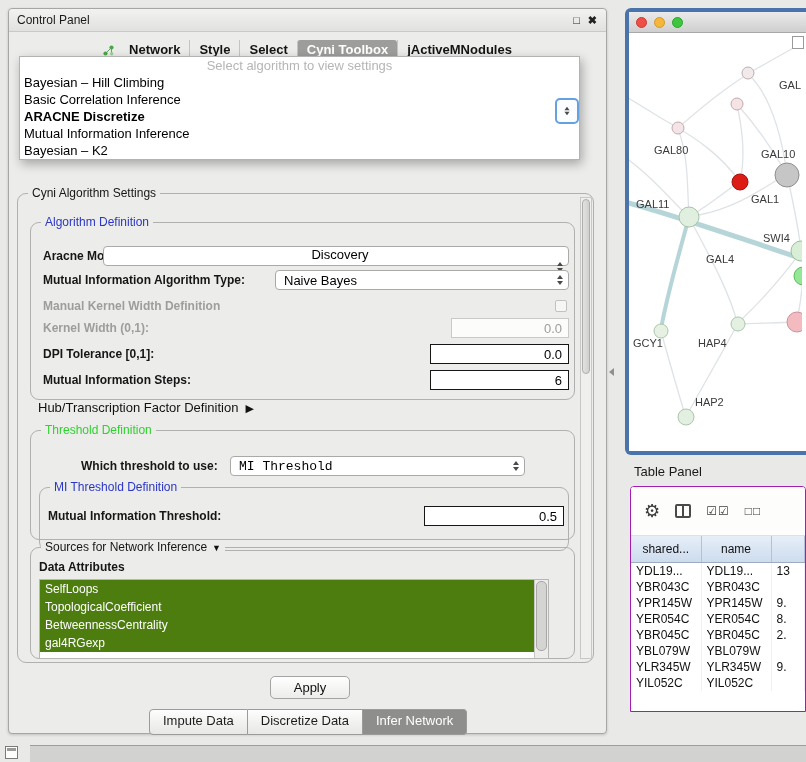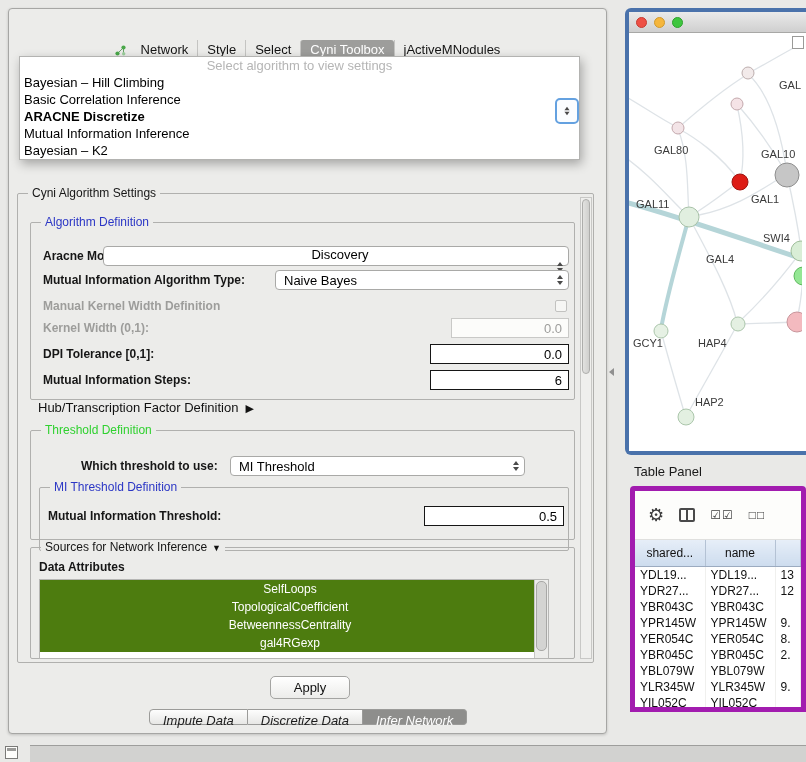--- a/index.html
+++ b/index.html
@@ -10,38 +10,38 @@
     border:1px solid #a6a6a4;border-radius:4px;box-shadow:0 1px 3px rgba(0,0,0,.18);box-sizing:border-box;}
   .cp-titlebar{position:absolute;left:0;top:0;right:0;height:22px;border-bottom:1px solid #c9c9c7;
     background:linear-gradient(#f2f2f0,#e1e1df);border-radius:4px 4px 0 0;}
   .cp-title{position:absolute;left:8px;top:0;line-height:22px;font-size:12px;color:#1a1a1a;}
   .float-icon,.close-icon{position:absolute;top:3px;font-size:11px;color:#222;line-height:16px;cursor:default;}
   .float-icon{right:26px;} .close-icon{right:9px;font-weight:bold;}
   .float-icon::before{content:"□";} .close-icon::before{content:"✖";}
 
   
   .cp-tabs{position:absolute;top:29px;left:0;right:0;height:24px;display:flex;justify-content:center;align-items:center;font-size:13px;color:#141414;}
-  .cp-tab{display:flex;align-items:center;gap:15px;padding:2px 9px;line-height:16px;border-left:1px solid #c4c4c2;cursor:default;}
+  .cp-tab{display:flex;align-items:center;gap:15px;padding:2px 9px;line-height:16px;border-left:1px solid #c4c4c2;cursor:default;font-weight:bold;}
   .cp-tab:first-child{border-left:none;}
   .cp-tab.selected{background:#9d9d9b;color:#fff;border-radius:3px;}
   .net-tab-icon{display:inline-flex;}
 
   
   .dd-popup{position:absolute;left:10px;top:47px;width:559px;background:#fff;border:1px solid #b3b3b1;
     box-shadow:2px 4px 10px rgba(0,0,0,.3);z-index:20;}
   .dd-head{height:17px;line-height:17px;text-align:center;color:#b5b5b5;font-size:13px;}
   .dd-item{height:17px;line-height:17px;padding-left:4px;font-size:13px;color:#000;cursor:default;}
   .dd-item.selected{font-weight:bold;}
 
   
   .combo-frag{position:absolute;left:546px;top:89px;width:24px;height:26px;border:2px solid #64a1e0;border-radius:5px;
     background:#fbfdff;z-index:25;display:flex;align-items:center;justify-content:center;box-sizing:border-box;}
 
   
-  .group{position:absolute;border:1px solid #b0b0ae;border-radius:2px;box-sizing:border-box;text-align:center;}
+  .group{position:absolute;border:1px solid #b0b0ae;border-radius:9px;box-sizing:border-box;}
   .legend{position:absolute;top:-8px;left:10px;background:#ececea;padding:0 4px;font-size:12px;color:#161616;white-space:nowrap;display:flex;align-items:center;gap:5px;}
   .legend.blue{color:#2b36c5;} .legend.green{color:#2fd12f;}
   .settings-group{left:8px;top:184px;width:577px;height:470px;}
   .algo-group{left:12px;top:28px;width:545px;height:178px;}
   .threshold-group{left:12px;top:236px;width:545px;height:110px;}
   .mi-group{left:8px;top:56px;width:530px;height:64px;}
   .sources-group{left:12px;top:353px;width:545px;height:112px;}
 
   .flabel{position:absolute;font-size:12px;font-weight:bold;color:#161616;line-height:20px;white-space:nowrap;}
   .flabel.disabled{color:#9d9d9b;}
@@ -67,21 +67,21 @@
   .attr-sb{position:absolute;top:0;right:0;bottom:0;width:13px;background:#ececea;border-left:1px solid #c6c6c4;}
   .attr-sb-thumb{margin:1px;height:70px;background:#d4d4d2;border:1px solid #a8a8a6;border-radius:5px;box-sizing:border-box;}
 
   
   .settings-sb{position:absolute;right:1px;top:3px;bottom:3px;width:12px;background:#efefed;border:1px solid #c8c8c6;box-sizing:border-box;}
   .settings-sb-thumb{margin:1px;height:175px;background:linear-gradient(90deg,#e2e2e0,#cfcfcd);border:1px solid #adadab;border-radius:5px;box-sizing:border-box;}
 
   .apply-btn{position:absolute;left:261px;top:667px;width:78px;height:21px;border:1px solid #a4a4a2;border-radius:5px;
     background:linear-gradient(#ffffff,#ececea);font-size:13px;color:#111;text-align:center;line-height:21px;cursor:default;}
 
-  .bottom-tabs{position:absolute;left:140px;top:700px;display:flex;height:16px;font-size:13px;font-style:italic;}
+  .bottom-tabs{position:absolute;left:140px;top:700px;display:flex;height:26px;font-size:13px;}
   .bt{padding:0 13px;line-height:21px;background:linear-gradient(#fdfdfd,#e7e7e5);border:1px solid #9b9b99;border-left:none;color:#1c1c1c;cursor:default;}
   .bt:first-child{border-left:1px solid #9b9b99;border-radius:4px 0 0 4px;}
   .bt:last-child{border-radius:0 4px 4px 0;}
   .bt.selected{background:#8e8e8c;color:#fff;}
 
   .splitter-arrow{position:absolute;left:609px;top:368px;width:0;height:0;border-top:4px solid transparent;border-bottom:4px solid transparent;border-right:5px solid #909090;}
 
   
   .network-window{position:absolute;left:625px;top:8px;width:181px;height:447px;background:#4a72ab;border-radius:6px 0 0 6px;
     box-sizing:border-box;padding:4px 0 4px 4px;}
@@ -91,21 +91,21 @@
   .tl{width:11px;height:11px;border-radius:50%;box-sizing:border-box;cursor:default;}
   .tl.red{background:#ee5045;border:1px solid #c63b31;}
   .tl.yellow{background:#f5b63c;border:1px solid #d0992c;}
   .tl.green{background:#3fc63f;border:1px solid #2da22d;}
   .nw-canvas{position:relative;flex:1;background:#fff;overflow:hidden;}
   .nw-canvas svg{position:absolute;left:0;top:0;}
   .corner-box{position:absolute;right:2px;top:3px;width:12px;height:13px;background:#fff;border:1px solid #9a9a98;box-sizing:border-box;}
 
   
   .table-panel-label{position:absolute;left:634px;top:464px;font-size:13px;color:#1a1a1a;}
-  .table-window{position:absolute;left:630px;top:486px;width:176px;height:226px;background:#fff;border:5px solid #a21caf;
+  .table-window{position:absolute;left:630px;top:486px;width:176px;height:226px;background:#fff;border:1px solid #a21caf;
     border-radius:4px 4px 0 0;overflow:hidden;box-sizing:border-box;}
   .tw-toolbar{height:48px;display:flex;align-items:center;gap:15px;padding-left:13px;background:#fdfdfb;border-bottom:1px solid #e0e0de;}
   .icon-gear{font-size:18px;color:#3c3c3c;line-height:18px;cursor:default;}
   .icon-gear::before{content:"⚙";}
   .icon-columns{width:16px;height:14px;border:2px solid #4a4a4a;border-radius:2px;position:relative;box-sizing:border-box;cursor:default;}
   .icon-columns::before{content:"";position:absolute;left:5px;top:0;bottom:0;width:2px;background:#4a4a4a;}
   .icon-checked-pair,.icon-unchecked-pair{font-size:12px;color:#3c3c3c;letter-spacing:1px;cursor:default;}
   .icon-checked-pair::before{content:"☑☑";}
   .icon-unchecked-pair::before{content:"□□";}
   .tw-table{border-collapse:collapse;width:100%;font-size:12px;table-layout:fixed;}
@@ -117,20 +117,25 @@
   
   .bottom-strip{position:absolute;left:30px;top:745px;width:776px;height:17px;background:#d2d2d0;border-top:1px solid #9e9e9c;}
   .bottom-left-icon{position:absolute;left:5px;top:746px;width:13px;height:13px;border:1px solid #7a7a78;background:#fdfdfb;box-sizing:border-box;}
   .bottom-left-icon::before{content:"";display:block;height:3px;background:#9a9a98;margin:1px;}
 </style>
 </head>
 <body>
 
 <div class="control-panel">
 
+  <div class="cp-titlebar">
+    <span class="cp-title">Control Panel</span>
+    <span class="float-icon"></span>
+    <span class="close-icon"></span>
+  </div>
 
   <div class="cp-tabs">
       <div class="cp-tab">
         <span class="net-tab-icon">
           <svg width="11" height="11" viewBox="0 0 11 11">
             <path d="M2.5 8.5 L8.5 2.5 M8.5 8.5 L8.5 2.5" stroke="#6aa06a" stroke-width="1" fill="none"></path>
             <circle cx="2.5" cy="8.5" r="2.1" fill="#49a749"></circle>
             <circle cx="8.5" cy="2.5" r="2.1" fill="#49a749"></circle>
             <circle cx="8.7" cy="8.7" r="1.7" fill="#9ccf9c"></circle>
           </svg>
@@ -196,21 +201,21 @@
       <span>Hub/Transcription Factor Definition</span>
       <span class="right-tri"></span>
     </div>
 
     <div class="group threshold-group">
       <div class="legend green">
         <span>Threshold Definition</span>
       </div>
 
       <span class="flabel" style="left:50px;top:25px;">Which threshold to use:</span>
-      <div class="combo" style="left:199px;top:25px;width:295px;">
+      <div class="combo" style="left:199px;top:25px;width:295px;font-family:Liberation Mono, monospace;">
         <span>MI Threshold</span>
         <span class="updown"></span>
       </div>
 
       <div class="group mi-group">
         <div class="legend blue">
           <span>MI Threshold Definition</span>
         </div>
         <span class="flabel" style="left:8px;top:18px;">Mutual Information Threshold:</span>
         <div class="tfield" style="left:384px;top:18px;width:140px;">
@@ -346,25 +351,20 @@
           <th></th>
         </tr>
       </thead>
     <tbody>
         <tr>
           <td>YDL19...</td>
           <td>YDL19...</td>
           <td>13</td>
         </tr>
         <tr>
-          <td>YDR27...</td>
-          <td>YDR27...</td>
-          <td>12</td>
-        </tr>
-        <tr>
           <td>YBR043C</td>
           <td>YBR043C</td>
           <td></td>
         </tr>
         <tr>
           <td>YPR145W</td>
           <td>YPR145W</td>
           <td>9.</td>
         </tr>
         <tr>

